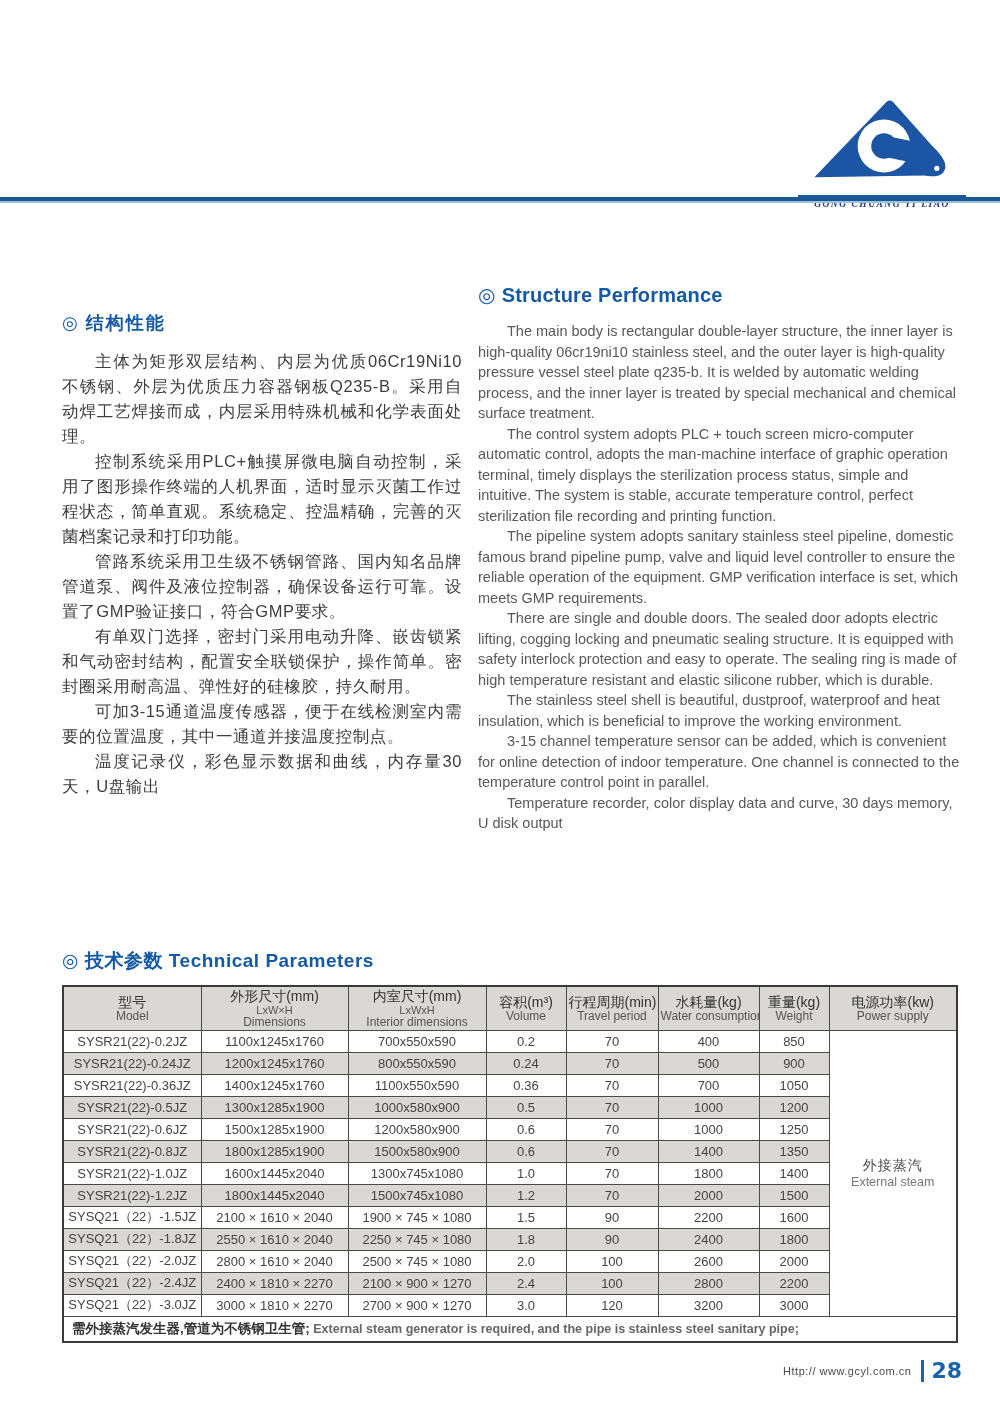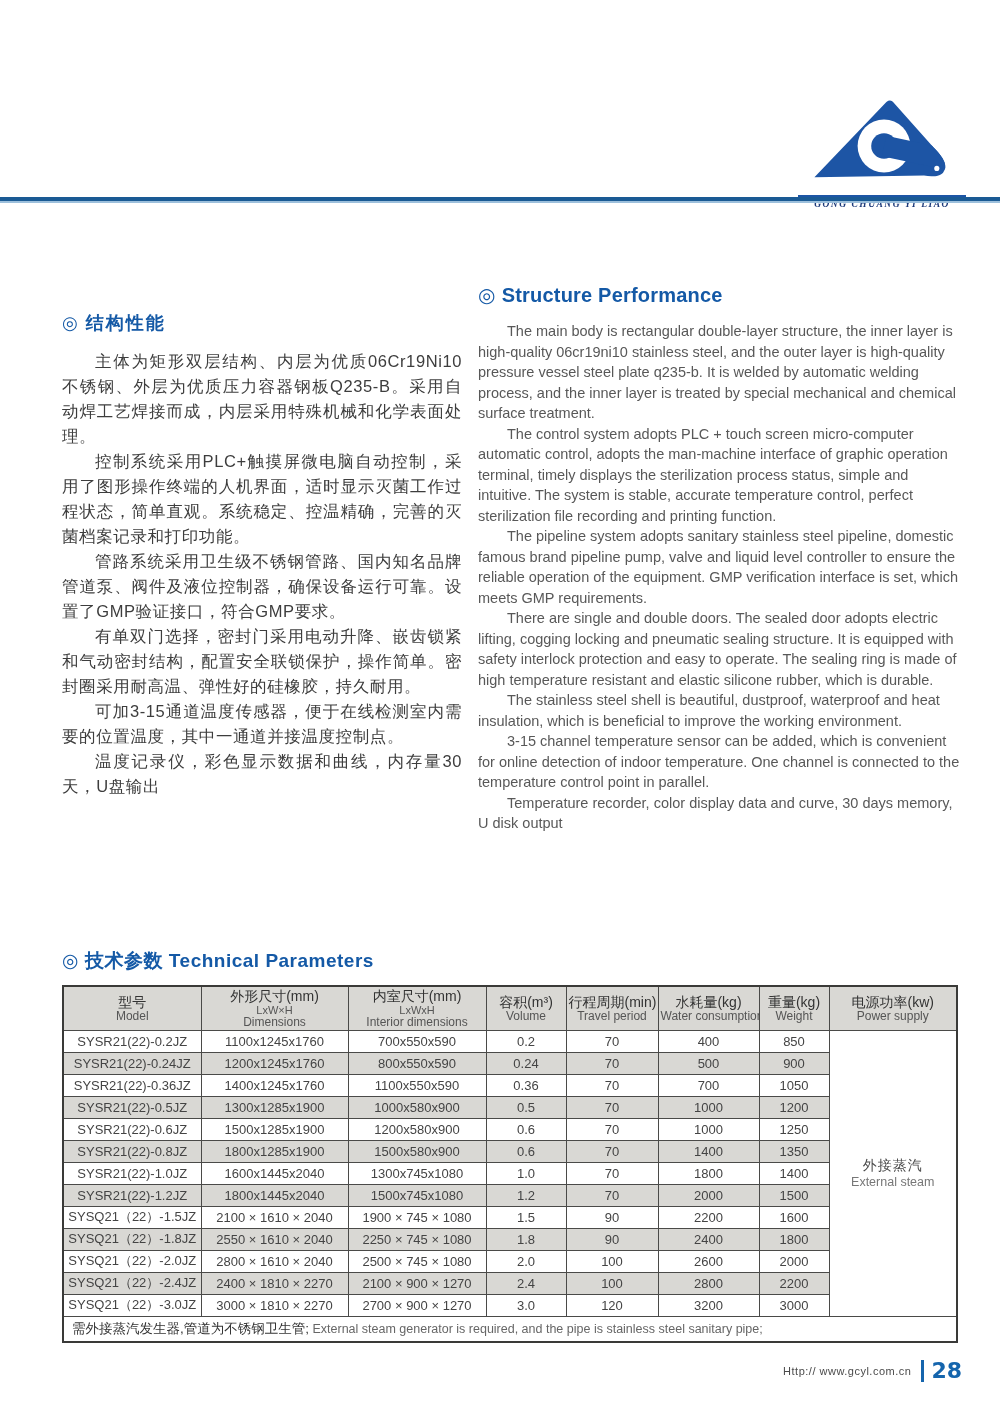--- a/index.html
+++ b/index.html
@@ -48,21 +48,21 @@
     overflow:hidden;white-space:nowrap;}
   .params thead th{background:var(--table-stripe-gray);height:44px;font-weight:normal;}
   .th-zh{font-size:14px;color:#333;line-height:16px;}
   .th-sub{font-size:11px;color:#555;line-height:12px;}
   .th-en{font-size:12px;color:#555;line-height:13px;}
   .params tbody td{height:22px;font-size:13px;color:#444;}
   .params tbody tr:nth-child(even) td{background:var(--table-stripe-gray);}
   .params tbody td.power-cell{background:#ffffff;vertical-align:middle;}
   .pc-zh{font-size:14px;color:#4a4a4a;letter-spacing:1px;}
   .pc-en{font-size:12.5px;color:#777;}
-  .params tfoot td{height:26px;text-align:left;padding:2px 8px;background:#ffffff;}
+  .params tfoot td{height:26px;text-align:left;padding:2px 8px;background:#ffffff;font-weight:bold;}
   .note-zh{font-size:13.5px;color:#333;}
   .note-en{font-size:12.5px;color:#666;}
 
   
   .page-footer{position:absolute;top:1358px;left:0;width:962px;text-align:right;}
   .footer-url{font-size:11px;color:#4a4a4a;letter-spacing:0.5px;vertical-align:middle;}
   .footer-sep{display:inline-block;width:3px;height:22px;background:var(--page-number-blue);
     margin:0 7px 0 10px;vertical-align:middle;}
   .footer-page{font-size:22px;font-weight:bold;color:var(--page-number-blue);
     font-family:"DejaVu Sans",sans-serif;vertical-align:middle;}

